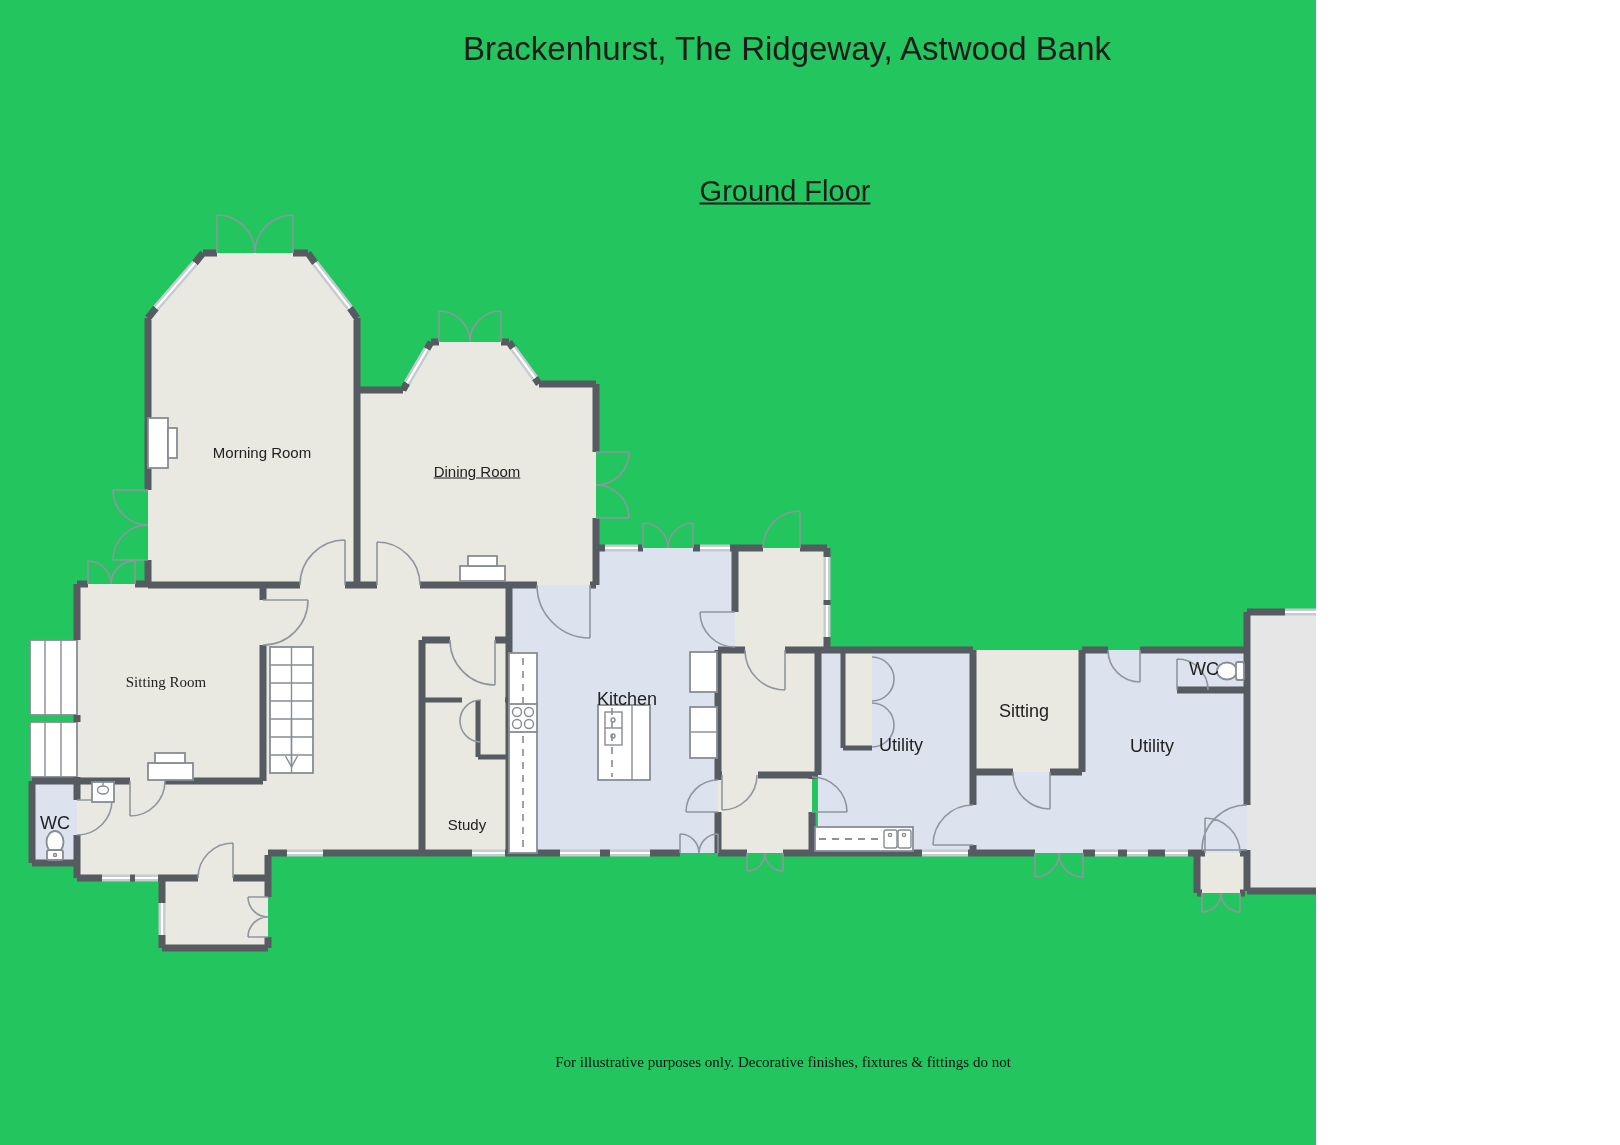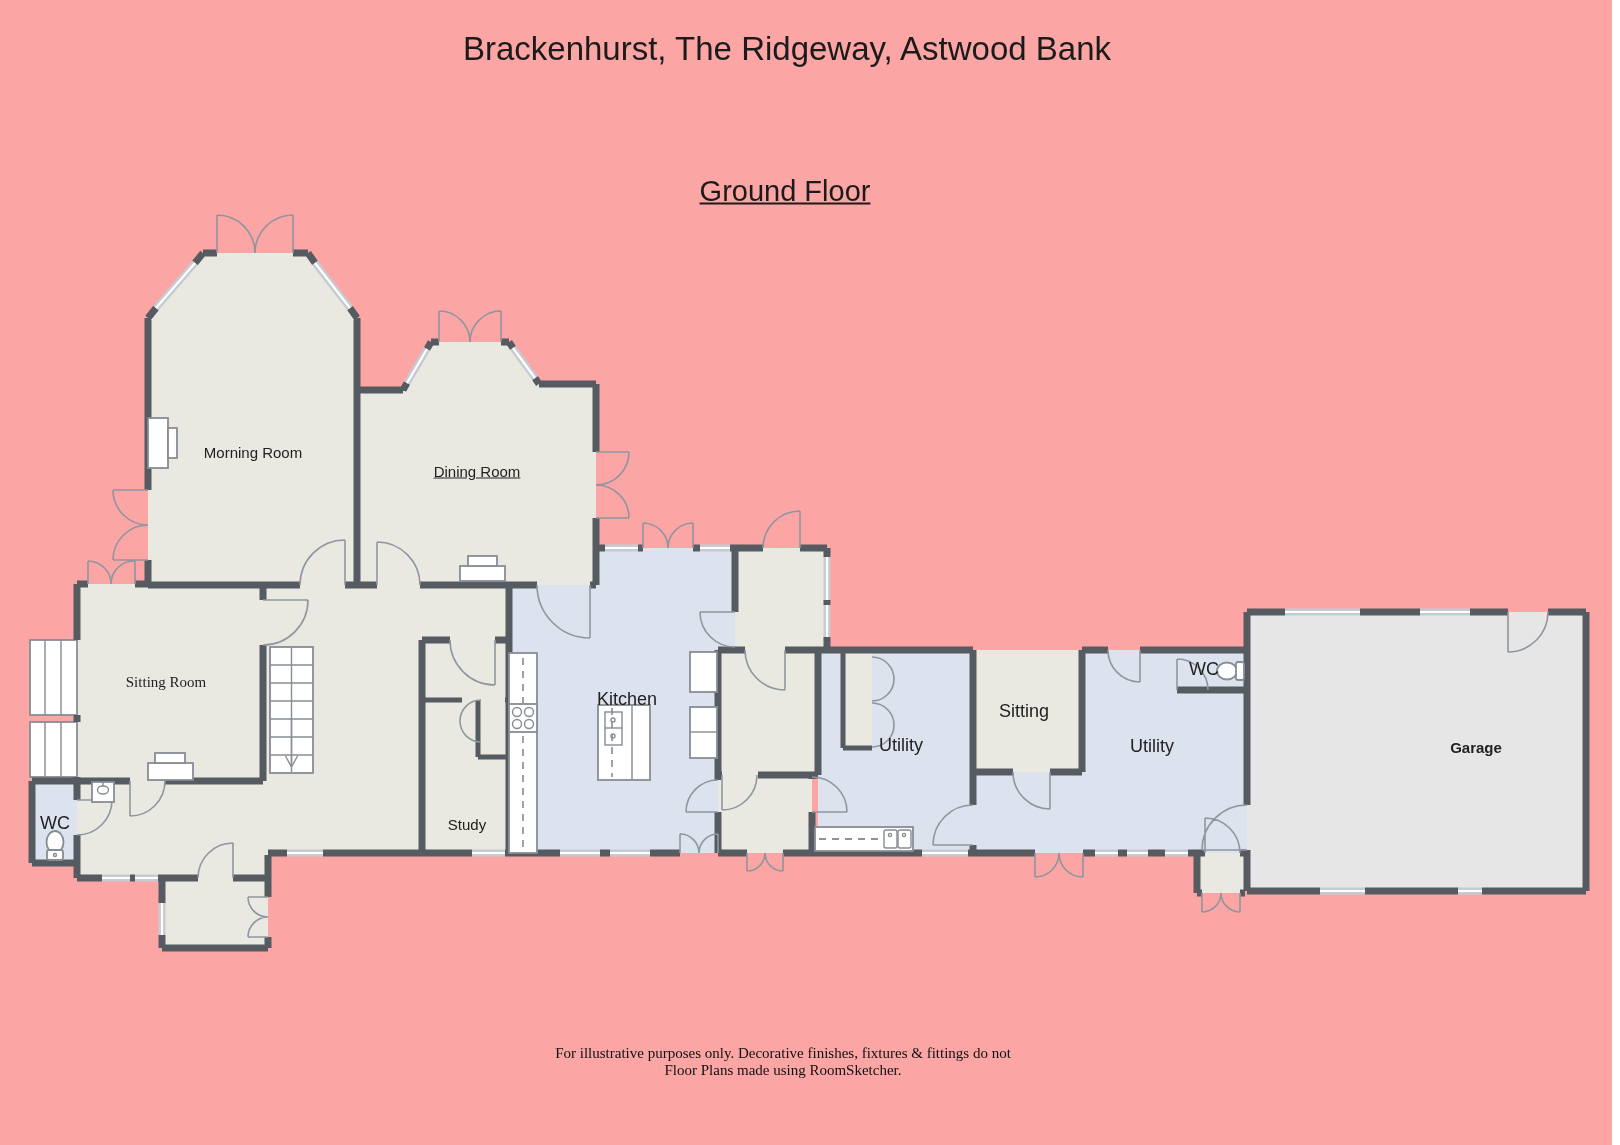--- a/index.html
+++ b/index.html
@@ -1,20 +1,20 @@
 <!DOCTYPE html>
 <html style="--wall: #565b61; --room_beige: #e9e9e1; --room_blue: #dde3ee; --room_gray: #e6e6e6; --window: #c6cbd1; --door_arc: #8f969e; --text: #222222;"><head>
 <meta charset="utf-8">
 <style>
   :root{
     --wall:#565b61; --room_beige:#e9e9e1; --room_blue:#dde3ee; --room_gray:#e6e6e6;
     --window:#c6cbd1; --door_arc:#8f969e; --text:#222222;
   }
   html,body{margin:0;padding:0;background:#ffffff;}
-  #page{position:relative;width:1612px;height:1145px;background:#fca5a5;overflow:hidden;
+  #page{position:relative;width:1316px;height:1145px;background:#22c55e;overflow:hidden;
         font-family:"Liberation Sans", sans-serif;color:var(--text);}
   svg{position:absolute;left:0;top:0;}
   .rb{fill:var(--room_beige);stroke:none;}
   .rl{fill:var(--room_blue);stroke:none;}
   .rg{fill:var(--room_gray);stroke:none;}
   .w{stroke:var(--wall);stroke-width:7;fill:none;stroke-linecap:butt;}
   .w2{stroke:var(--wall);stroke-width:5;fill:none;}
   .win{stroke:var(--window);stroke-width:7;fill:none;}
   .win2{stroke:#ffffff;stroke-width:2.2;fill:none;}
   .arc{stroke:var(--door_arc);stroke-width:1.6;fill:none;}
@@ -272,29 +272,28 @@
         <rect class="fix" x="460" y="566" width="45" height="15"></rect>
         <rect class="fix" x="468" y="556" width="29" height="10"></rect>
       </g>
       <g>
         <rect class="fix" x="148" y="763" width="45" height="17"></rect>
         <rect class="fix" x="155" y="753" width="30" height="10"></rect>
       </g>
     </g>
   </svg>
 
-  <div class="lbl" style="left:253px;top:452px;">Morning Room</div>
+  <div class="lbl" style="left:262px;top:452px;">Morning Room</div>
   <div class="lbl" style="left:477px;top:471px;text-decoration:underline;">Dining Room</div>
   <div class="lbl" style="left:166px;top:682px;font-family:Liberation Serif, serif;">Sitting Room</div>
   <div class="lbl small" style="left:55px;top:823px;">WC</div>
   <div class="lbl" style="left:467px;top:796px;margin-top:28px;">Study</div>
   <div class="lbl small" style="left:627px;top:699px;">Kitchen</div>
   <div class="lbl small" style="left:901px;top:745px;">Utility</div>
   <div class="lbl small" style="left:1024px;top:711px;">Sitting</div>
   <div class="lbl small" style="left:1152px;top:746px;">Utility</div>
   <div class="lbl small" style="left:1204px;top:669px;">WC</div>
   <div class="lbl" style="left:1476px;top:747px;font-weight:bold;">Garage</div>
 
   <div class="footer" style="left:783px;top:1062px;font-family:Liberation Serif, serif;">
     <div>For illustrative purposes only. Decorative finishes, fixtures &amp; fittings do not</div>
-    <div>Floor Plans made using RoomSketcher.</div>
   </div>
 </div>
 
 </body></html>

